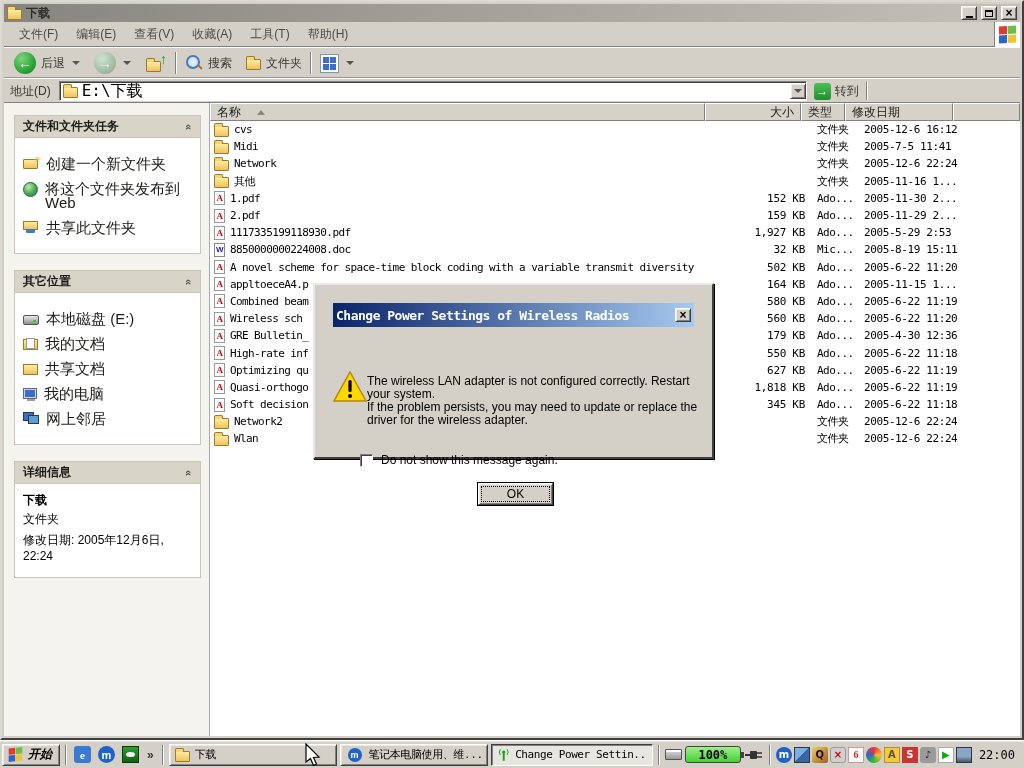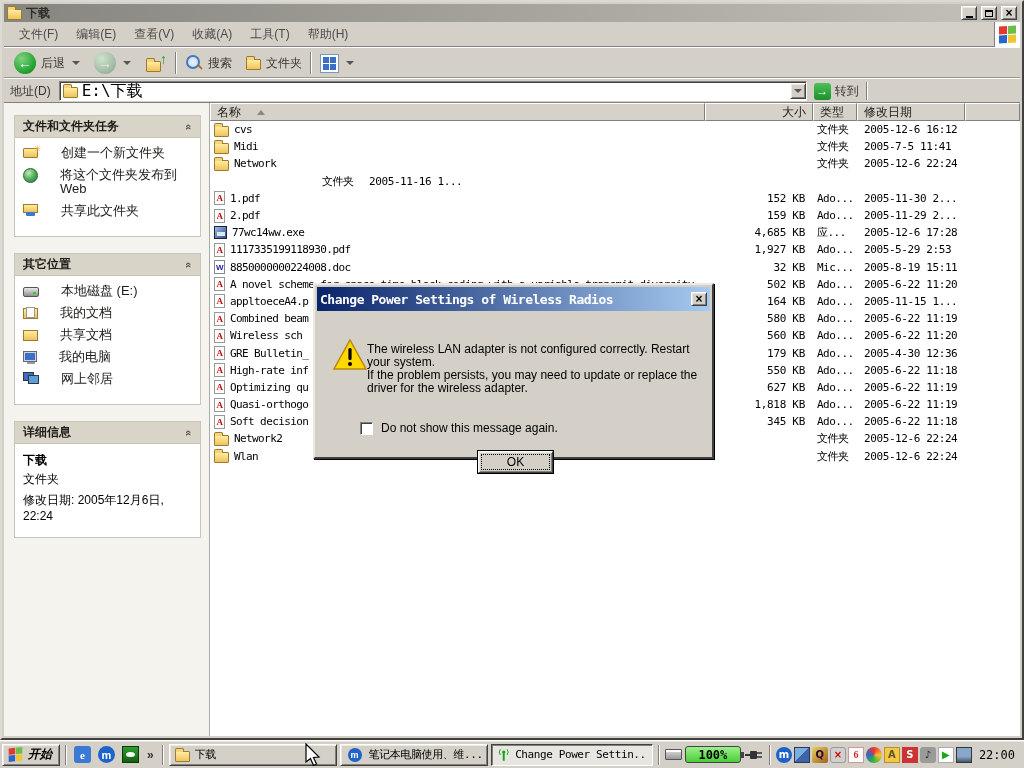--- a/index.html
+++ b/index.html
@@ -73,30 +73,30 @@
   .norton-icon::after{content:"";position:absolute;left:2px;bottom:-2px;width:9px;height:4px;background:#c33;}
 
   
   .main{left:2px;top:101px;right:2px;bottom:2px;background:#f4f3ee;display:flex;}
   .sidebar{width:206px;padding:12px 8px 0 10px;border-right:1px solid #aaa;overflow:hidden;}
   .panel{background:#fff;border:1px solid #c9c5b8;margin-bottom:16px;}
   .panel-h{height:22px;background:#d8d4c8;display:flex;align-items:center;justify-content:space-between;
            padding:0 8px;font-size:12px;font-weight:bold;color:#1c1b18;border-bottom:1px solid #c9c5b8;}
   .chev{display:inline-block;transform:rotate(90deg);font-weight:bold;color:#555;font-size:11px;}
   .panel-b{padding:8px 6px 10px 8px;}
-  .s-item{display:flex;align-items:flex-start;gap:22px;font-size:13px;color:#1c1b18;margin-bottom:8px;line-height:14px;}
+  .s-item{display:flex;align-items:flex-start;gap:7px;font-size:15px;color:#1c1b18;margin-bottom:8px;line-height:14px;margin-top:11px;}
   .detail-name{font-weight:bold;font-size:12px;margin-bottom:2px;}
   .detail-line{font-size:12px;margin-bottom:4px;}
 
   .filearea{position:relative;flex:1;background:#fff;overflow:hidden;}
   .lv-header{display:flex;height:18px;background:#d6d2ca;font-size:12px;color:#1c1b18;}
   .lv-h-cell{display:flex;align-items:center;padding:0 6px;border:1px solid;
              border-color:#fff #808080 #808080 #fff;height:18px;}
   .hc-name{width:495px;}
-  .hc-size{width:108px;justify-content:flex-end;}
+  .hc-size{width:96px;justify-content:flex-end;}
   .hc-type{width:44px;}
   .hc-date{width:108px;}
   .hc-rest{flex:1;}
   .sort-up{width:0;height:0;border-left:4px solid transparent;border-right:4px solid transparent;
            border-bottom:5px solid #8a887f;margin-left:16px;}
   .rows{font-family:"DejaVu Sans Mono",monospace;font-size:11px;color:#000;}
   .frow{display:flex;height:17.2px;align-items:center;}
   .fc-name{width:495px;display:flex;align-items:center;gap:5px;padding-left:4px;
            letter-spacing:-0.6px;white-space:nowrap;overflow:hidden;}
   .fc-size{width:108px;text-align:right;padding-right:8px;letter-spacing:-0.3px;}
@@ -135,21 +135,21 @@
   .i-mycomputer{width:14px;height:11px;background:#cfd4dc;border:1px solid #667;margin-top:1px;}
   .i-mycomputer::before{content:"";position:absolute;inset:1px;background:#3a6ec8;}
   .i-mycomputer::after{content:"";position:absolute;left:3px;bottom:-3px;width:8px;height:2px;background:#99a;}
   .i-mynetwork{width:16px;height:12px;}
   .i-mynetwork::before{content:"";position:absolute;left:0;top:0;width:9px;height:7px;background:#3a6ec8;border:1px solid #334;}
   .i-mynetwork::after{content:"";position:absolute;right:0;bottom:0;width:9px;height:7px;background:#5aa0d8;border:1px solid #334;}
 
   
   .dialog{left:313px;top:283px;width:401px;height:176px;background:#d4d0c8;
           border:2px solid;border-color:#ece9e2 #404040 #404040 #ece9e2;box-shadow:1px 1px 0 #000;}
-  .dlg-title{height:18px;margin:2px;background:linear-gradient(90deg,#0a246a,#a6caf0);
+  .dlg-title{height:18px;margin:18px;background:linear-gradient(90deg,#0a246a,#a6caf0);
              display:flex;align-items:center;padding:12px 3px;}
   .dlg-title-text{color:#fff;font:bold 13px "DejaVu Sans Mono",monospace;flex:1;letter-spacing:-0.5px;}
   .dlg-body{position:relative;font-size:12px;color:#000;}
   .warn-icon{position:absolute;left:18px;top:26px;}
   .dlg-msg{position:absolute;left:52px;top:30px;width:340px;line-height:13px;}
   .dlg-check-row{position:absolute;left:45px;top:108px;display:flex;align-items:center;gap:8px;}
   .checkbox{width:13px;height:13px;background:#fff;border:1px solid;border-color:#808080 #fff #fff #808080;
             box-shadow:inset 1px 1px 0 #404040;}
   .ok-btn{position:absolute;left:163px;top:138px;width:75px;height:22px;background:#d4d0c8;
           border:1px solid;border-color:#fff #404040 #404040 #fff;
@@ -409,20 +409,24 @@
               <span class="fc-name">
                 <span class="ic i-folder"></span>
                 <span>Network</span>
               </span>
               <span class="fc-size"></span>
               <span class="fc-type">文件夹</span>
               <span class="fc-date">2005-12-6 22:24</span>
             </div>
 
             <div class="frow">
+              <span class="fc-name">
+                <span class="ic i-folder"></span>
+                <span>其他</span>
+              </span>
               <span class="fc-size"></span>
               <span class="fc-type">文件夹</span>
               <span class="fc-date">2005-11-16 1...</span>
             </div>
 
             <div class="frow">
               <span class="fc-name">
                 <span class="ic i-pdf"></span>
                 <span>1.pdf</span>
               </span>
@@ -434,29 +438,20 @@
             <div class="frow">
               <span class="fc-name">
                 <span class="ic i-pdf"></span>
                 <span>2.pdf</span>
               </span>
               <span class="fc-size">159 KB</span>
               <span class="fc-type">Ado...</span>
               <span class="fc-date">2005-11-29 2...</span>
             </div>
 
-            <div class="frow">
-              <span class="fc-name">
-                <span class="ic i-exe"></span>
-                <span>77wc14ww.exe</span>
-              </span>
-              <span class="fc-size">4,685 KB</span>
-              <span class="fc-type">应...</span>
-              <span class="fc-date">2005-12-6 17:28</span>
-            </div>
 
             <div class="frow">
               <span class="fc-name">
                 <span class="ic i-pdf"></span>
                 <span>1117335199118930.pdf</span>
               </span>
               <span class="fc-size">1,927 KB</span>
               <span class="fc-type">Ado...</span>
               <span class="fc-date">2005-5-29 2:53</span>
             </div>

